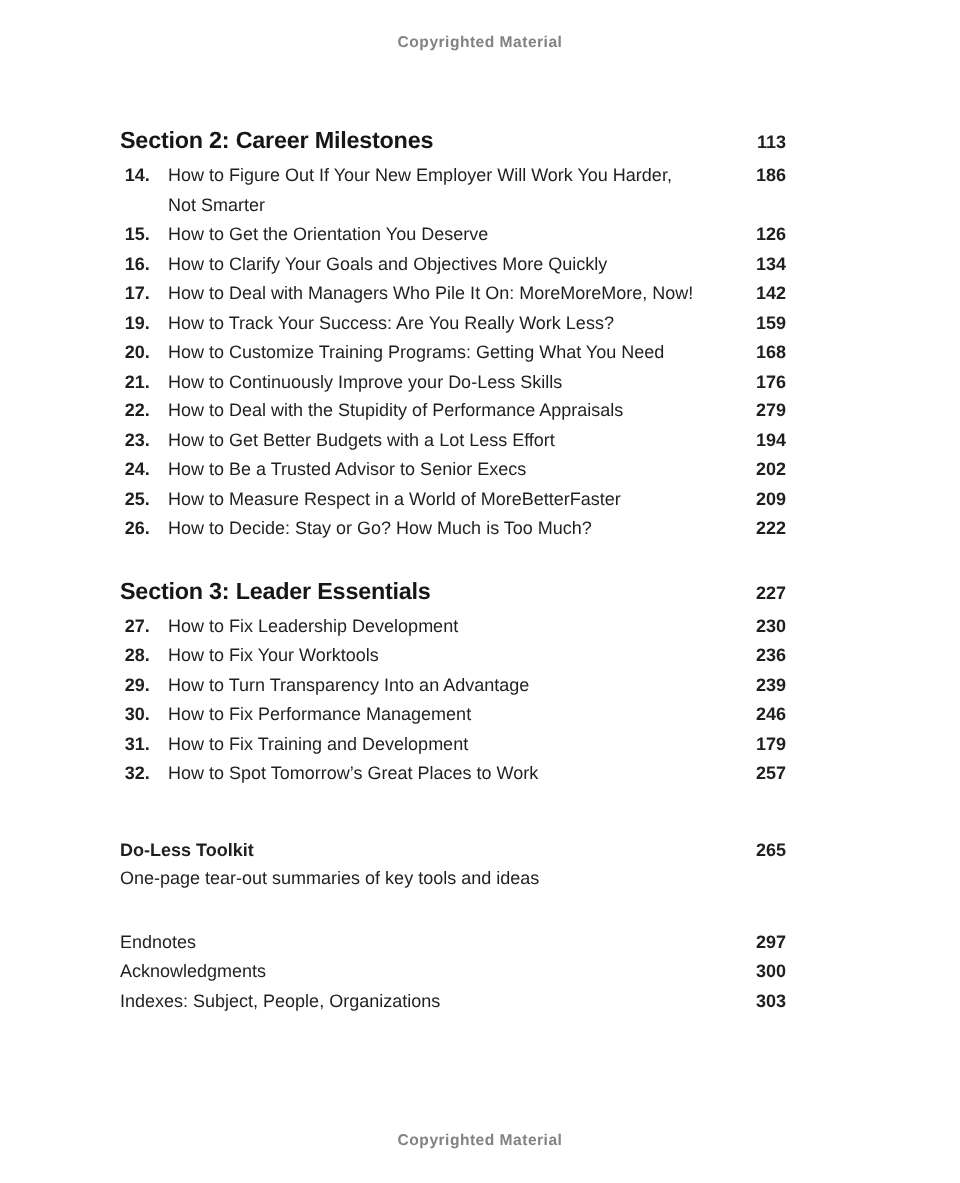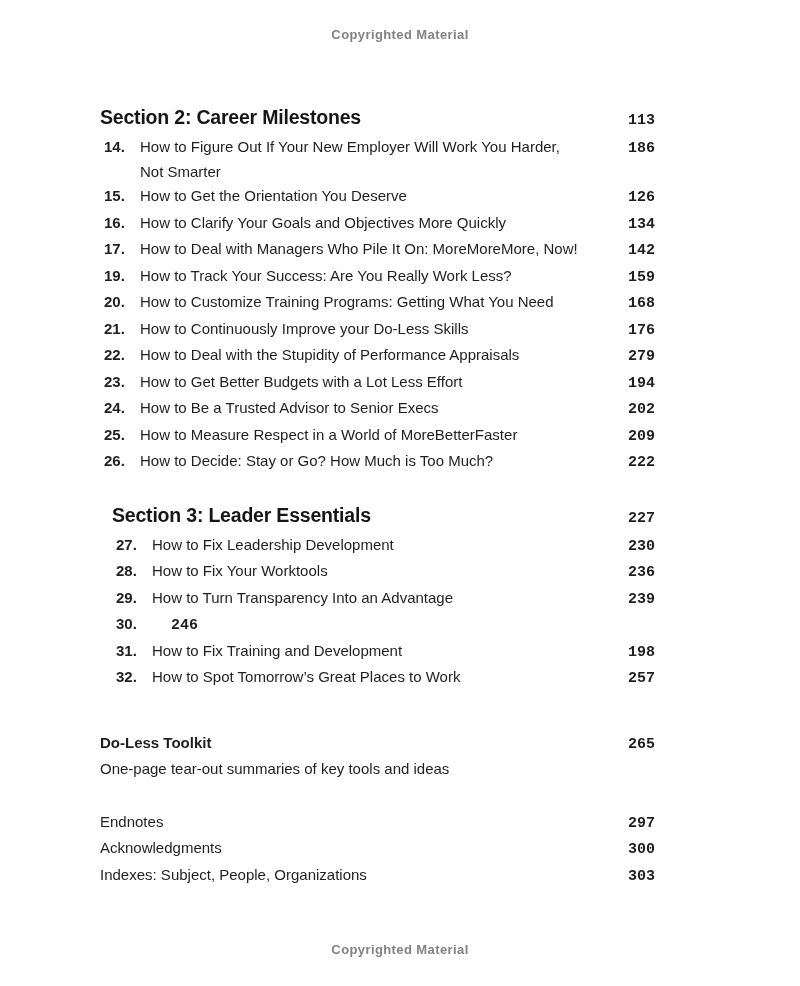--- a/index.html
+++ b/index.html
@@ -43,41 +43,40 @@
     line-height: 26px;
     letter-spacing: -0.2px;
     color: #161616;
   }
   .page {
     width: 46px;
     flex-shrink: 0;
     text-align: right;
     font-size: 15px;
     font-weight: 700;
-    font-family: Liberation Mono, monospace;
   }
 
   .item {
     font-size: 15px;
     line-height: 24.5px;
   }
   .num {
     width: 40px;
     padding-left: 4px;
     box-sizing: border-box;
     flex-shrink: 0;
     font-weight: 700;
   }
   .title {
     flex: 1;
     padding-right: 8px;
     white-space: pre-line;
   }
 
-  .toc-section + .toc-section { margin-top: 26px; margin-left: 12px; }
+  .toc-section + .toc-section { margin-top: 26px; }
 
   .toolkit {
     margin-top: 39px;
     font-size: 15px;
     line-height: 24.5px;
   }
   .toolkit .title { font-weight: 700; }
   .toolkit-subtitle { font-weight: 400; }
 
   .backmatter {
@@ -194,27 +193,28 @@
   </div>
 
   <div class="row item">
     <div class="num">29.</div>
     <div class="title">How to Turn Transparency Into an Advantage</div>
     <div class="page">239</div>
   </div>
 
   <div class="row item">
     <div class="num">30.</div>
+    <div class="title">How to Fix Performance Management</div>
     <div class="page">246</div>
   </div>
 
   <div class="row item">
     <div class="num">31.</div>
     <div class="title">How to Fix Training and Development</div>
-    <div class="page">198</div>
+    <div class="page">179</div>
   </div>
 
   <div class="row item">
     <div class="num">32.</div>
     <div class="title">How to Spot Tomorrow’s Great Places to Work</div>
     <div class="page">257</div>
   </div>
 </div>
   </section>
 </div>

